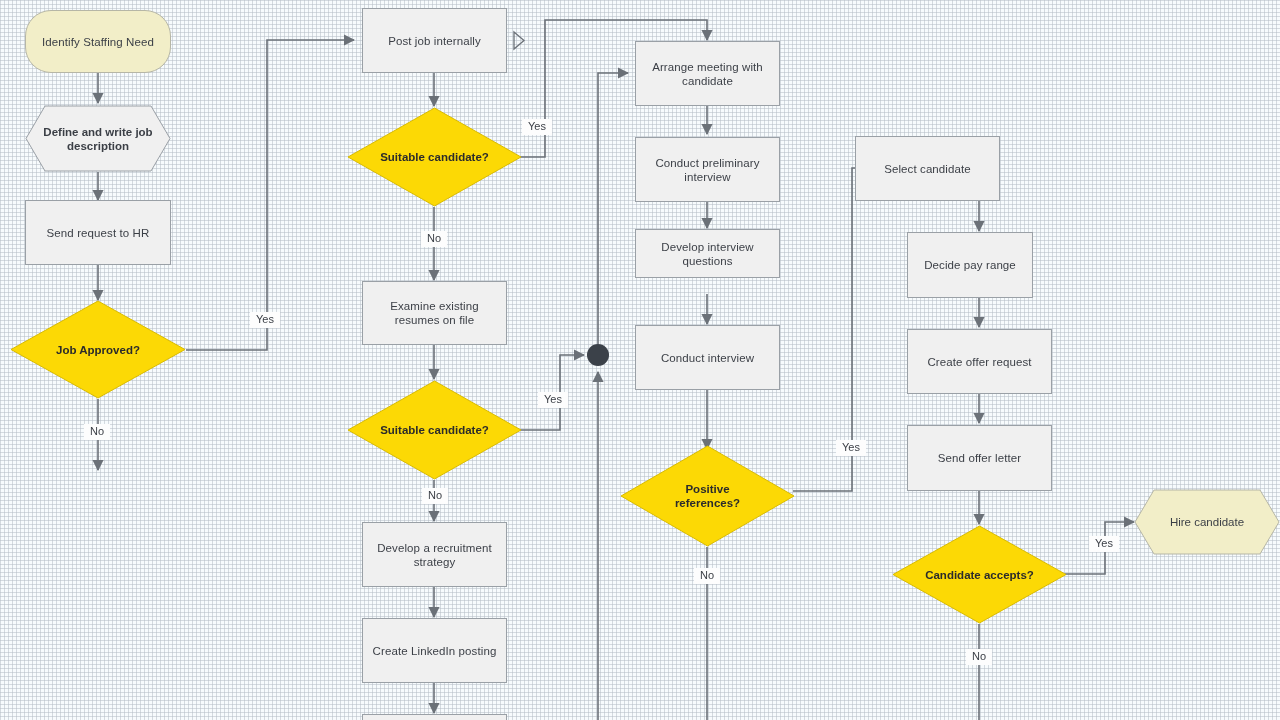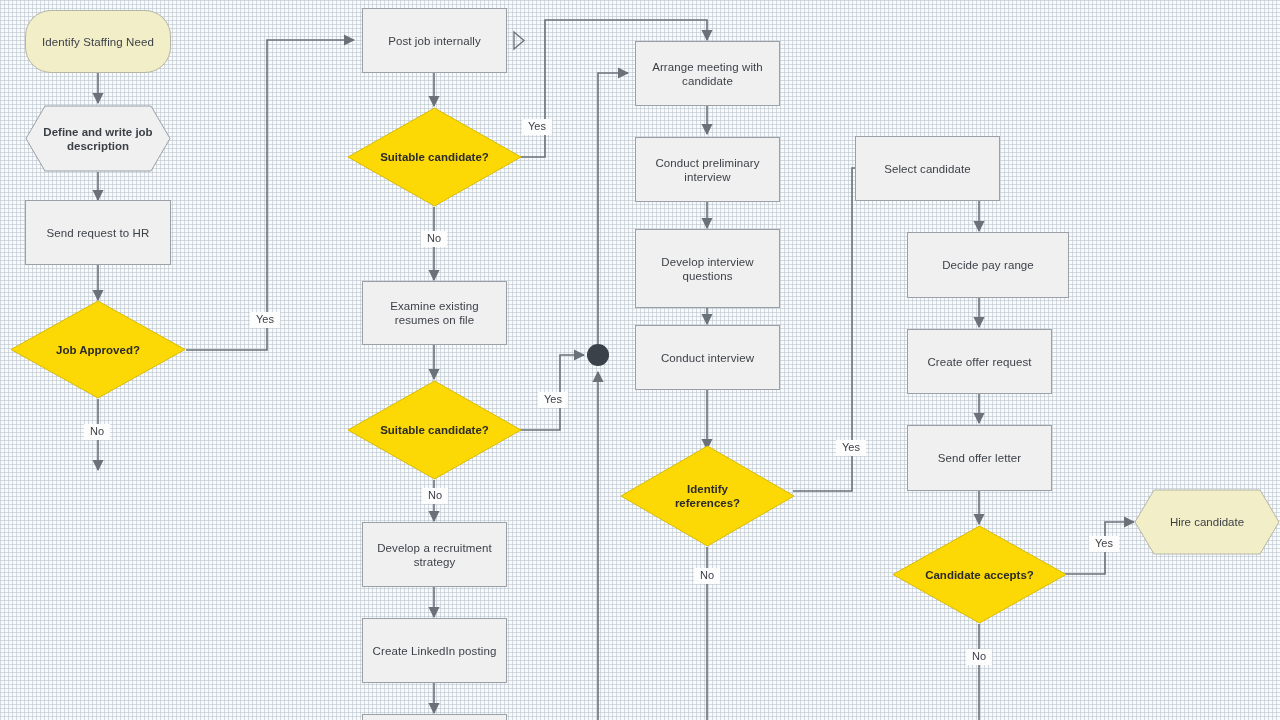--- a/index.html
+++ b/index.html
@@ -221,45 +221,45 @@
   <div class="merge-dot" style="left:587px; top:344px;"></div>
 
   <div class="node proc" style="left:635px; top:41px; width:145px; height:65px;">
     <span class="lbl">Arrange meeting with candidate</span>
   </div>
 
   <div class="node proc" style="left:635px; top:137px; width:145px; height:65px;">
     <span class="lbl">Conduct preliminary interview</span>
   </div>
 
-  <div class="node proc" style="left:635px; top:229px; width:145px; height:79px;">
+  <div class="node proc" style="left:635px; top:229px; width:145px; height:49px;">
     <span class="lbl">Develop interview questions</span>
   </div>
 
   <div class="node proc" style="left:635px; top:325px; width:145px; height:65px;">
     <span class="lbl">Conduct interview</span>
   </div>
 
   <div class="dia-wrap" style="left:620px; top:445px; width:175px; height:102px;">
     <svg width="175" height="102" viewBox="0 0 175 102">
       <polygon points="87.5,1 174,51 87.5,101 1,51" fill="#fcd905" stroke="#d9bb00" stroke-width="1"></polygon>
     </svg>
     <div class="dia-label">
       <span>
-        <span>Identify</span><br>
+        <span>Positive</span><br>
         <span>references?</span>
       </span>
     </div>
   </div>
 
   <div class="node proc" style="left:855px; top:136px; width:145px; height:65px;">
     <span class="lbl">Select candidate</span>
   </div>
 
-  <div class="node proc" style="left:907px; top:232px; width:162px; height:66px;">
+  <div class="node proc" style="left:907px; top:232px; width:126px; height:66px;">
     <span class="lbl">Decide pay range</span>
   </div>
 
   <div class="node proc" style="left:907px; top:329px; width:145px; height:65px;">
     <span class="lbl">Create offer request</span>
   </div>
 
   <div class="node proc" style="left:907px; top:425px; width:145px; height:66px;">
     <span class="lbl">Send offer letter</span>
   </div>

